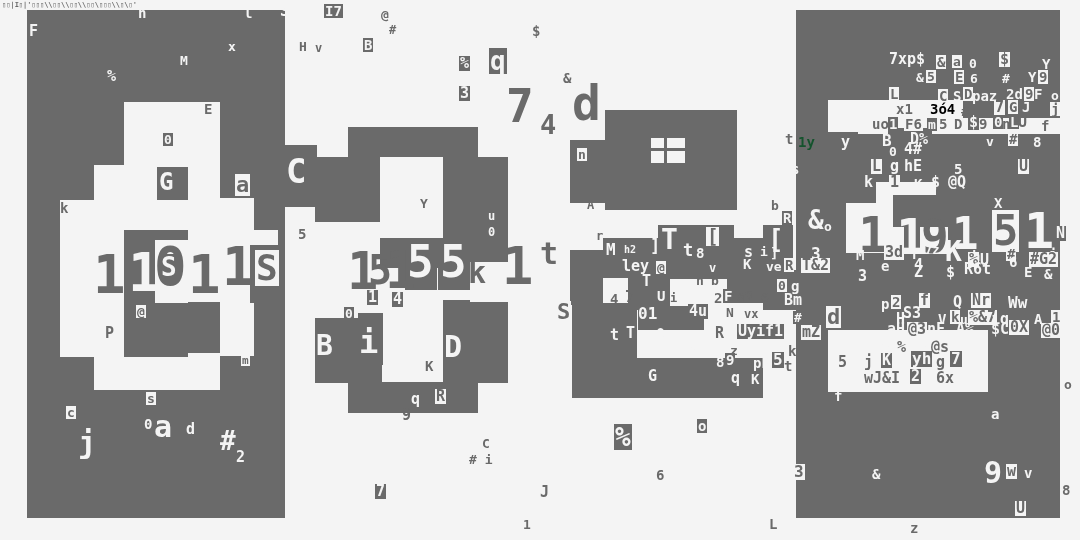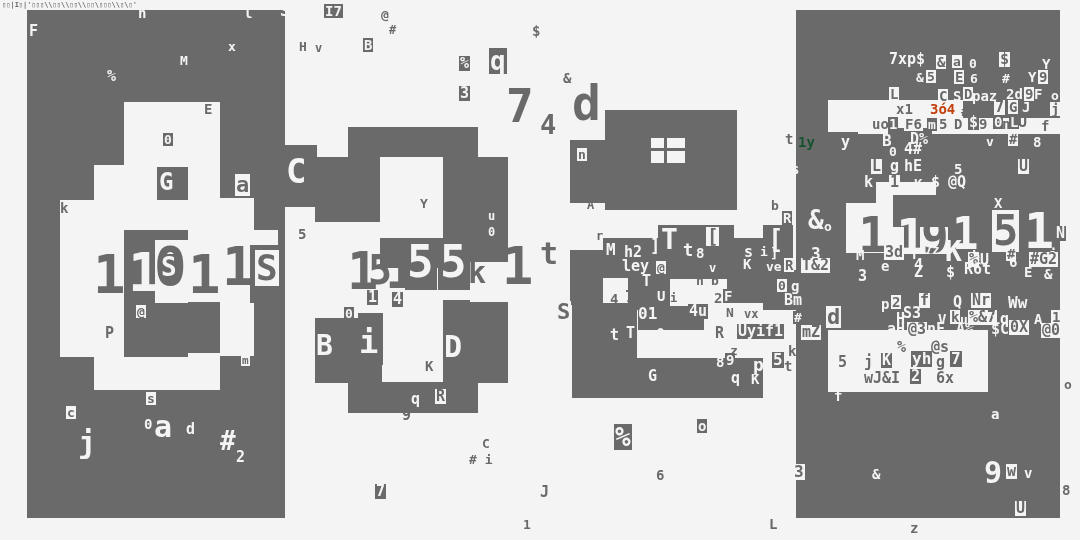--- a/index.html
+++ b/index.html
@@ -143,21 +143,21 @@
     <span class="g" style="left: 482px; top: 437px; font-size: 13px; color: rgb(106, 106, 106);">C</span>
     <span class="g" style="left: 469px; top: 453px; font-size: 13px; color: rgb(106, 106, 106);"># i</span>
     <span class="g chip" style="left: 375px; top: 484px; font-size: 15px; color: rgb(244, 244, 244); background: rgb(106, 106, 106);">7</span>
     <span class="g" style="left: 540px; top: 485px; font-size: 15px; color: rgb(106, 106, 106);">J</span>
     <span class="g" style="left: 523px; top: 518px; font-size: 13px; color: rgb(106, 106, 106);">1</span>
     <span class="g chip" style="left: 577px; top: 148px; font-size: 13px; color: rgb(106, 106, 106); background: rgb(244, 244, 244);">n</span>
     <span class="g" style="left: 587px; top: 199px; font-size: 12px; color: rgb(106, 106, 106);">A</span>
     <span class="g" style="left: 596px; top: 230px; font-size: 12px; color: rgb(106, 106, 106);">r</span>
     <span class="g" style="left: 771px; top: 199px; font-size: 13px; color: rgb(106, 106, 106);">b</span>
     <span class="g" style="left: 606px; top: 242px; font-size: 16px; color: rgb(244, 244, 244);">M</span>
-    <span class="g" style="left: 624px; top: 245px; font-size: 15px; color: rgb(244, 244, 244);">h2</span>
+    <span class="g" style="left: 624px; top: 245px; font-size: 10px; color: rgb(244, 244, 244);">h2</span>
     <span class="g" style="left: 650px; top: 238px; font-size: 17px; color: rgb(244, 244, 244);">]</span>
     <span class="g" style="left: 661px; top: 226px; font-size: 28px; color: rgb(244, 244, 244);">T</span>
     <span class="g" style="left: 683px; top: 242px; font-size: 17px; color: rgb(244, 244, 244);">t</span>
     <span class="g" style="left: 696px; top: 246px; font-size: 14px; color: rgb(244, 244, 244);">8</span>
     <span class="g chip" style="left: 706px; top: 227px; font-size: 19px; color: rgb(106, 106, 106); background: rgb(244, 244, 244);">[</span>
     <span class="g" style="left: 744px; top: 245px; font-size: 15px; color: rgb(244, 244, 244);">s</span>
     <span class="g chip" style="left: 742px; top: 257px; font-size: 14px; color: rgb(244, 244, 244); background: rgb(106, 106, 106);">K</span>
     <span class="g" style="left: 760px; top: 245px; font-size: 13px; color: rgb(244, 244, 244);">i</span>
     <span class="g" style="left: 770px; top: 246px; font-size: 14px; color: rgb(244, 244, 244);">]</span>
     <span class="g" style="left: 768px; top: 226px; font-size: 26px; color: rgb(244, 244, 244);">[</span>
@@ -189,21 +189,21 @@
     <span class="g" style="left: 689px; top: 328px; font-size: 14px; color: rgb(244, 244, 244);">A</span>
     <span class="g" style="left: 689px; top: 345px; font-size: 14px; color: rgb(244, 244, 244);">8</span>
     <span class="g chip" style="left: 714px; top: 326px; font-size: 15px; color: rgb(106, 106, 106); background: rgb(244, 244, 244);">R</span>
     <span class="g" style="left: 729px; top: 326px; font-size: 15px; color: rgb(244, 244, 244);">1</span>
     <span class="g chip" style="left: 737px; top: 324px; font-size: 15px; color: rgb(244, 244, 244); background: rgb(106, 106, 106);">Uyif1</span>
     <span class="g chip" style="left: 729px; top: 344px; font-size: 13px; color: rgb(106, 106, 106); background: rgb(244, 244, 244);">z</span>
     <span class="g" style="left: 745px; top: 344px; font-size: 14px; color: rgb(244, 244, 244);">1</span>
     <span class="g" style="left: 765px; top: 342px; font-size: 14px; color: rgb(244, 244, 244);">Jk</span>
     <span class="g" style="left: 716px; top: 355px; font-size: 14px; color: rgb(244, 244, 244);">8</span>
     <span class="g chip" style="left: 725px; top: 353px; font-size: 14px; color: rgb(244, 244, 244); background: rgb(106, 106, 106);">9</span>
-    <span class="g" style="left: 753px; top: 356px; font-size: 18px; color: rgb(244, 244, 244);">pP</span>
+    <span class="g" style="left: 753px; top: 356px; font-size: 14px; color: rgb(244, 244, 244);">pP</span>
     <span class="g chip" style="left: 772px; top: 352px; font-size: 16px; color: rgb(244, 244, 244); background: rgb(106, 106, 106);">5</span>
     <span class="g" style="left: 788px; top: 358px; font-size: 14px; color: rgb(244, 244, 244);">t</span>
     <span class="g chip" style="left: 647px; top: 369px; font-size: 15px; color: rgb(244, 244, 244); background: rgb(106, 106, 106);">G</span>
     <span class="g" style="left: 731px; top: 371px; font-size: 15px; color: rgb(244, 244, 244);">q</span>
     <span class="g" style="left: 751px; top: 372px; font-size: 14px; color: rgb(244, 244, 244);">K</span>
     <span class="g" style="left: 768px; top: 371px; font-size: 14px; color: rgb(244, 244, 244);">W</span>
     <span class="g chip" style="left: 556px; top: 301px; font-size: 22px; color: rgb(106, 106, 106); background: rgb(244, 244, 244);">S</span>
     <span class="g chip" style="left: 614px; top: 424px; font-size: 26px; color: rgb(244, 244, 244); background: rgb(106, 106, 106);">%</span>
     <span class="g chip" style="left: 697px; top: 419px; font-size: 14px; color: rgb(244, 244, 244); background: rgb(106, 106, 106);">o</span>
     <span class="g" style="left: 656px; top: 468px; font-size: 14px; color: rgb(106, 106, 106);">6</span>
@@ -224,21 +224,21 @@
     <span class="g chip" style="left: 889px; top: 87px; font-size: 14px; color: rgb(106, 106, 106); background: rgb(244, 244, 244);">L</span>
     <span class="g chip" style="left: 938px; top: 89px; font-size: 14px; color: rgb(106, 106, 106); background: rgb(244, 244, 244);">C</span>
     <span class="g" style="left: 953px; top: 89px; font-size: 14px; color: rgb(244, 244, 244);">S</span>
     <span class="g chip" style="left: 963px; top: 87px; font-size: 14px; color: rgb(106, 106, 106); background: rgb(244, 244, 244);">D</span>
     <span class="g" style="left: 972px; top: 89px; font-size: 14px; color: rgb(244, 244, 244);">paz</span>
     <span class="g" style="left: 1006px; top: 87px; font-size: 14px; color: rgb(244, 244, 244);">2d</span>
     <span class="g chip" style="left: 1024px; top: 87px; font-size: 14px; color: rgb(106, 106, 106); background: rgb(244, 244, 244);">9</span>
     <span class="g" style="left: 1034px; top: 87px; font-size: 14px; color: rgb(244, 244, 244);">F</span>
     <span class="g" style="left: 1051px; top: 89px; font-size: 13px; color: rgb(244, 244, 244);">o</span>
     <span class="g" style="left: 896px; top: 102px; font-size: 14px; color: rgb(106, 106, 106);">x1</span>
-    <span class="g" style="left: 930px; top: 102px; font-size: 14px; color: #c2410c;">3ó4</span>
+    <span class="g" style="left: 930px; top: 102px; font-size: 14px; color: #000000;">3ó4</span>
     <span class="g" style="left: 961px; top: 105px; font-size: 13px; color: rgb(106, 106, 106);">#</span>
     <span class="g chip" style="left: 994px; top: 100px; font-size: 15px; color: rgb(106, 106, 106); background: rgb(244, 244, 244);">7</span>
     <span class="g chip" style="left: 1008px; top: 100px; font-size: 14px; color: rgb(106, 106, 106); background: rgb(244, 244, 244);">G</span>
     <span class="g" style="left: 1022px; top: 100px; font-size: 14px; color: rgb(244, 244, 244);">J</span>
     <span class="g chip" style="left: 1050px; top: 102px; font-size: 14px; color: rgb(106, 106, 106); background: rgb(244, 244, 244);">j</span>
     <span class="g" style="left: 872px; top: 117px; font-size: 14px; color: rgb(106, 106, 106);">uo</span>
     <span class="g chip" style="left: 888px; top: 117px; font-size: 14px; color: rgb(244, 244, 244); background: rgb(106, 106, 106);">1</span>
     <span class="g chip" style="left: 904px; top: 117px; font-size: 14px; color: rgb(106, 106, 106); background: rgb(244, 244, 244);">F6</span>
     <span class="g chip" style="left: 927px; top: 118px; font-size: 13px; color: rgb(244, 244, 244); background: rgb(106, 106, 106);">m</span>
     <span class="g" style="left: 939px; top: 117px; font-size: 14px; color: rgb(106, 106, 106);">5</span>

